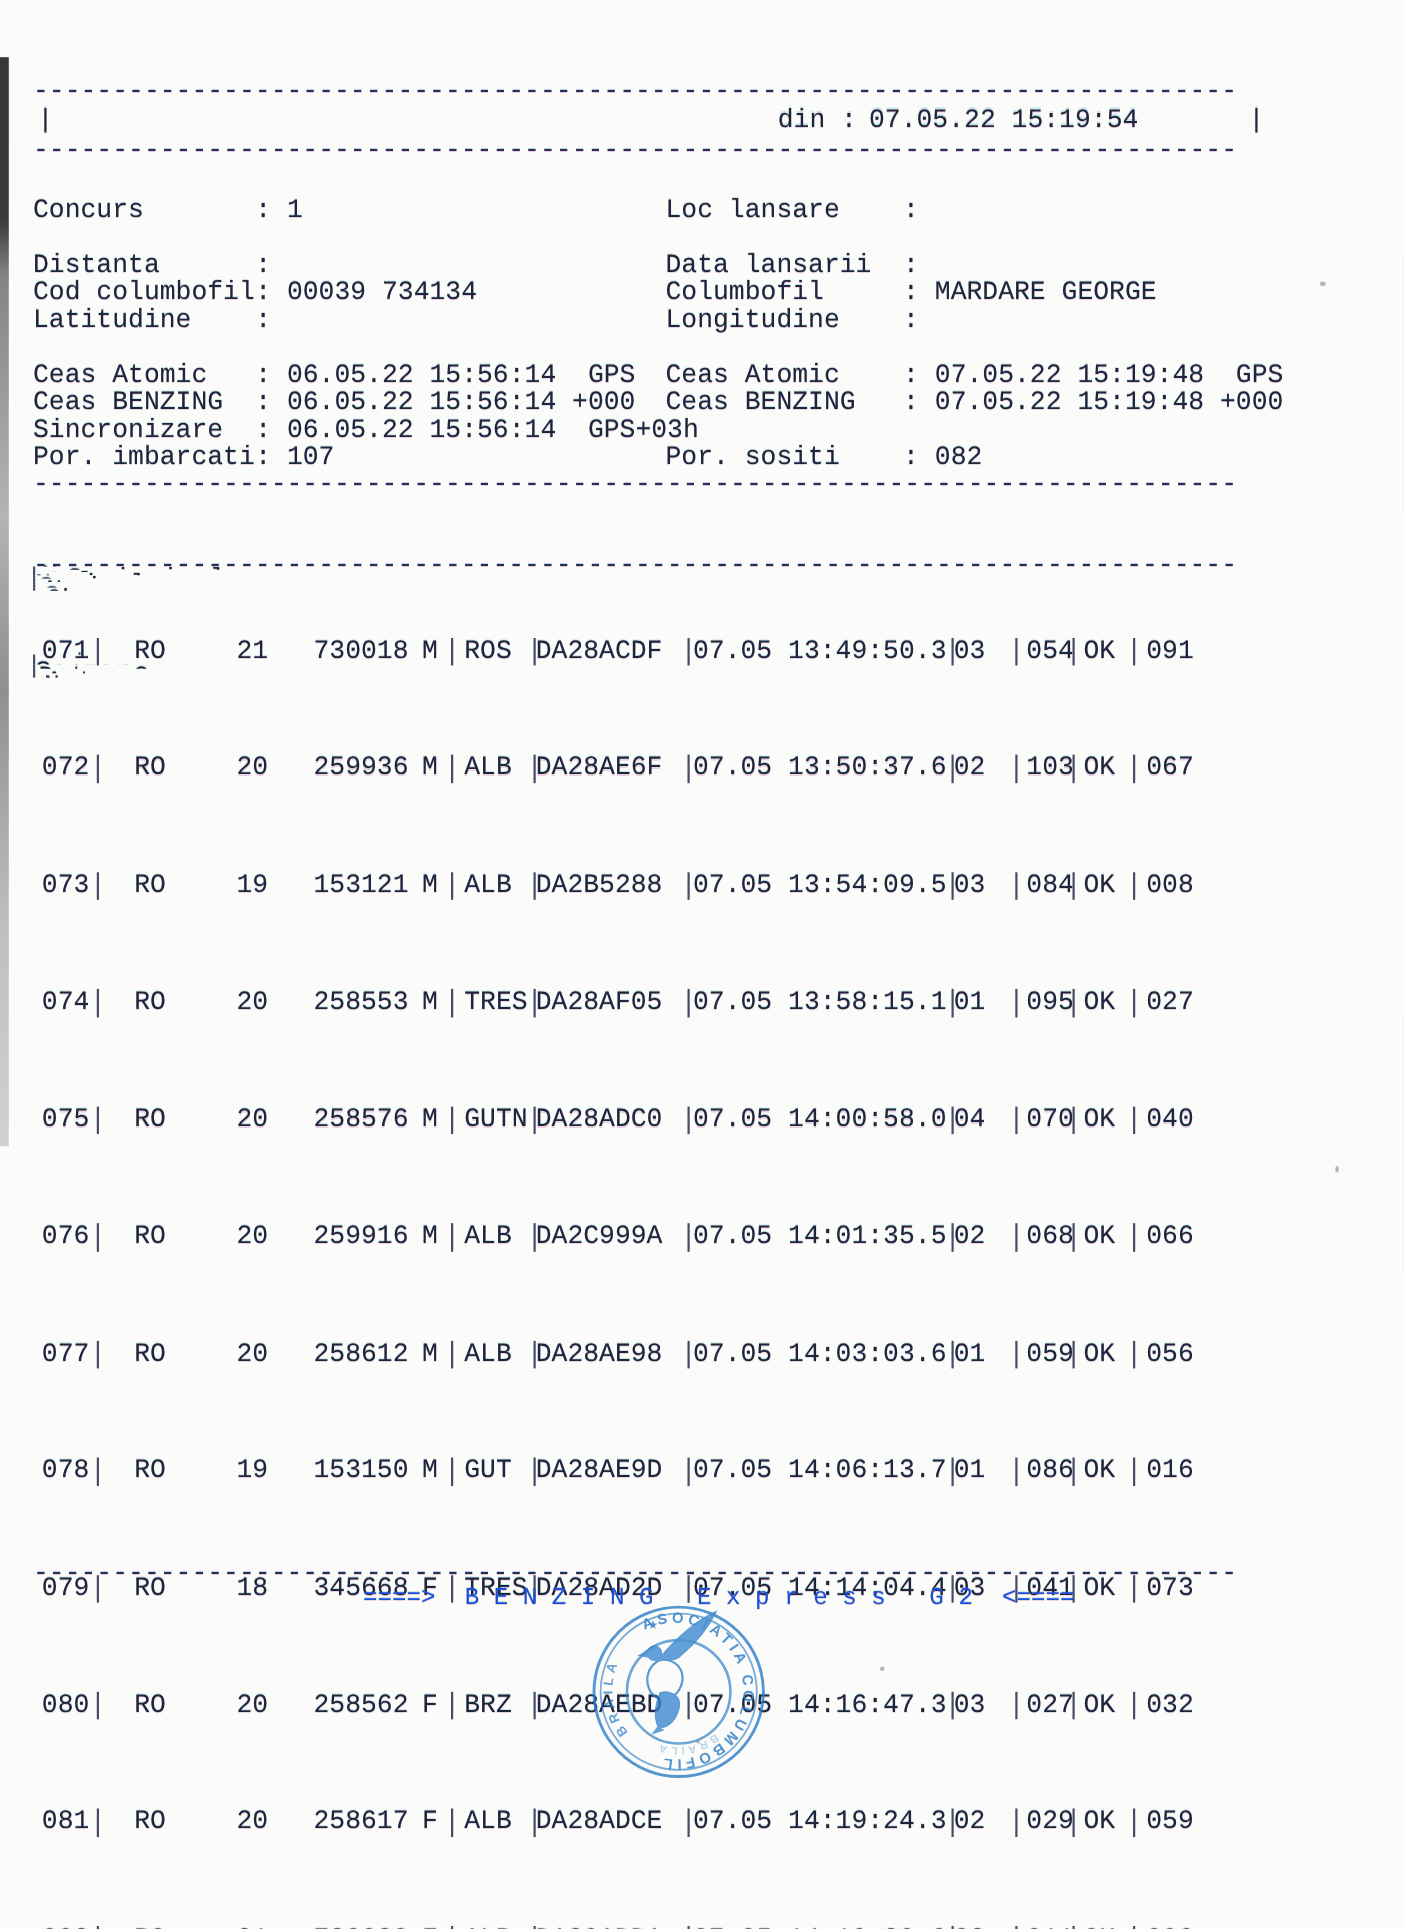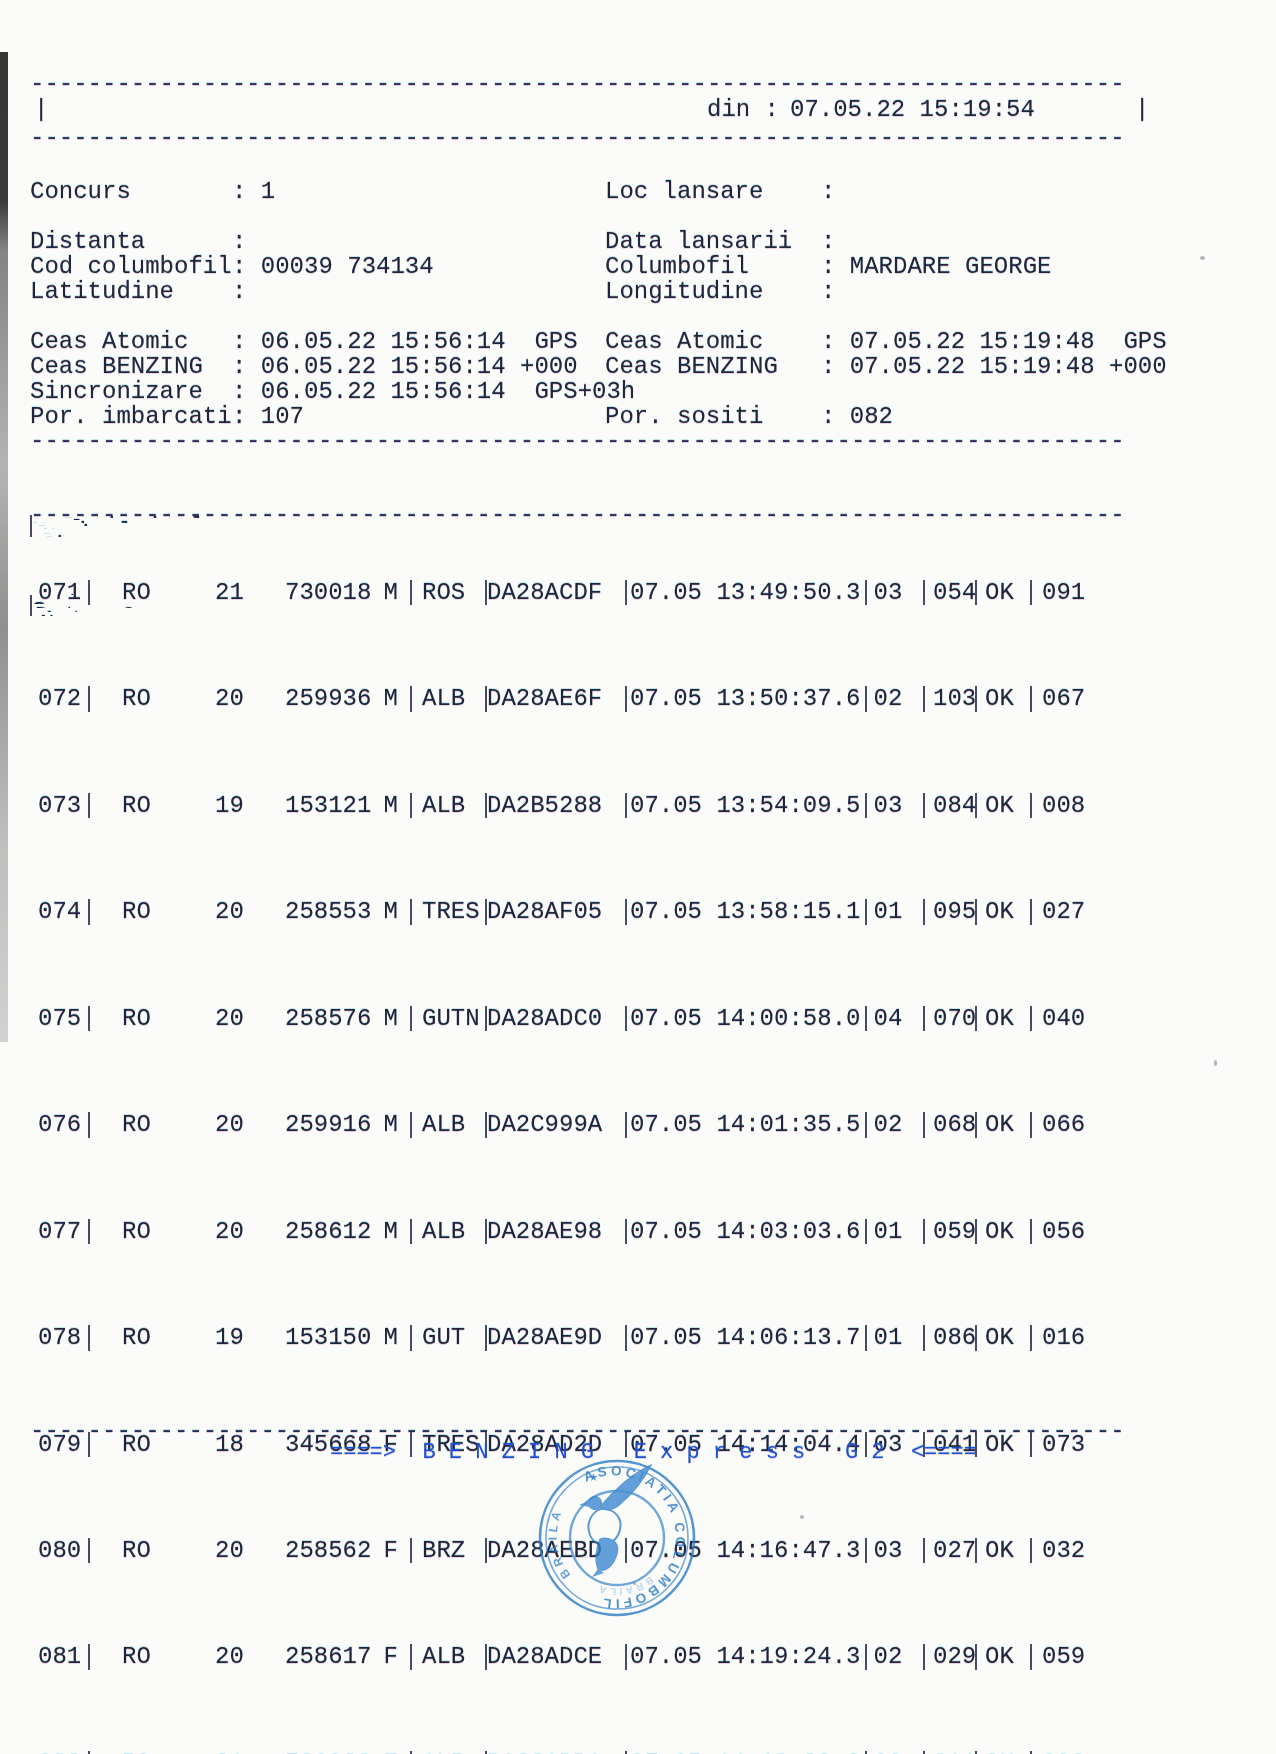--- a/index.html
+++ b/index.html
@@ -45,21 +45,21 @@
   .tgrid{left:30px;width:1112px;}
   .trow{display:flex;height:25.45px;line-height:25.45px;}
   .thead-row{height:25px;line-height:25px;flex-direction:column;}
   .tc{box-sizing:border-box;overflow:hidden;}
   .tc.b{border-left:2px solid rgba(38,43,78,0.85);}
   .c-nr   {width:58px;padding-left:8px;}
   .c-serie{width:322px;display:flex;}
   .c-culo {width:75px;padding-left:10px;}
   .c-senz {width:140px;}
   .c-sos  {width:240px;padding-left:3px;white-space:pre;}
-  .c-ant  {width:58px;text-align:center;padding-right:14px;}
+  .c-ant  {width:58px;text-align:left;padding-right:14px;}
   .c-nom  {width:52px;padding-left:8px;}
   .c-sec  {width:55px;padding-left:8px;}
   .c-obs  {width:87px;padding-left:10px;}
   .s-tara {display:inline-block;margin-left:32px;width:30px;}
   .s-an   {display:inline-block;margin-left:63px;width:30px;}
   .s-serie{display:inline-block;margin-left:40px;width:90px;}
   .s-sex  {display:inline-block;margin-left:auto;margin-right:12px;}
   .serie-pad{padding-left:29px;}
   
   .footer-banner{left:330px;top:1440px;font-size:22px;line-height:26px;color:#1d4ed8;}

